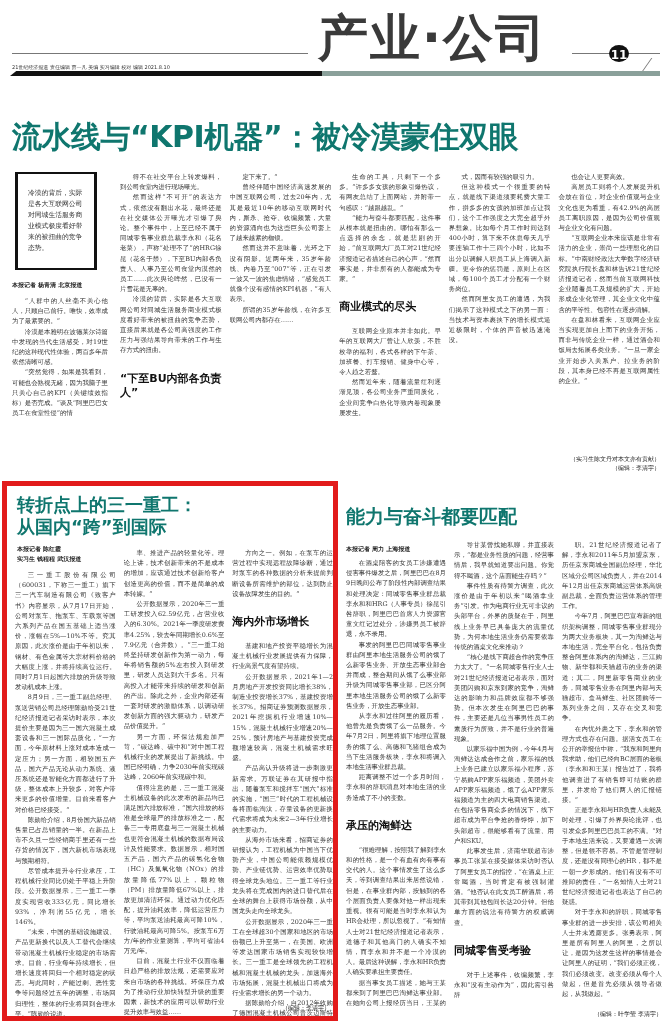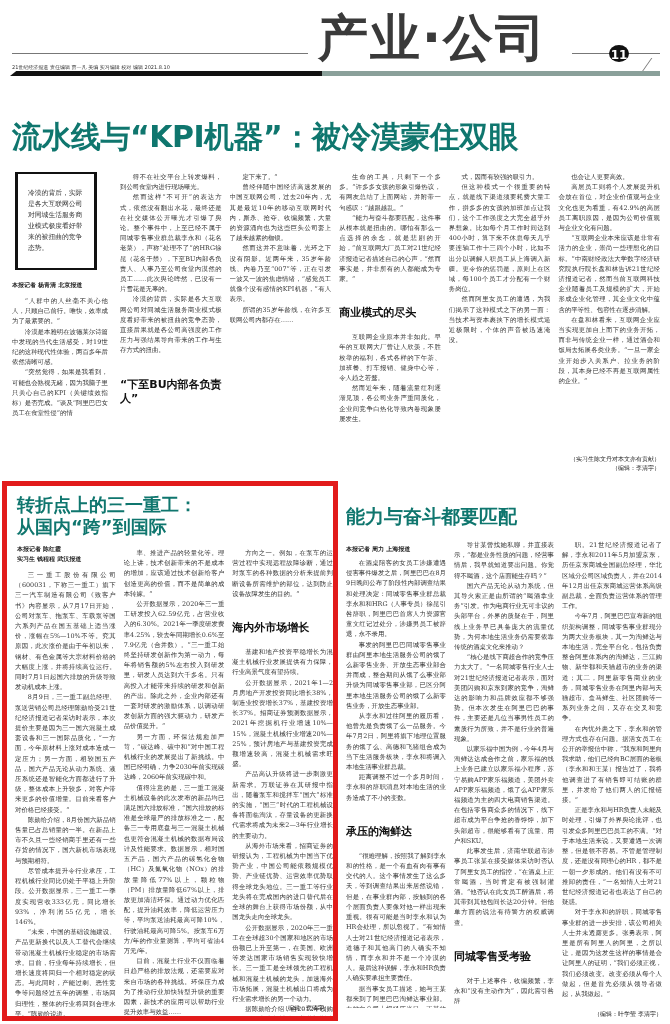--- a/index.html
+++ b/index.html
@@ -16,21 +16,21 @@
   .mh-band-dark { position: absolute; left: 10px; top: 71px; width: 312px; height: 5px; background: #111; clip-path: polygon(2% 0, 100% 0, 100% 100%, 0 100%); }
   .mh-band-light { position: absolute; left: 322px; top: 71px; width: 338px; height: 5px; background: #8aa09a; }
   .mh-notch { position: absolute; left: 645px; top: 58px; width: 18px; height: 18px; border-left: 1px solid #777; transform: skewX(-35deg); }
 
   
   .headline { font-family: "DejaVu Sans", sans-serif; font-weight: bold; color: #0f766e; }
   .byline { font-family: "DejaVu Sans", sans-serif; font-size: 6px; font-weight: bold; color: #222; }
   .cols { position: absolute; display: grid; column-gap: 8px; }
   .col { font-size: 6.4px; line-height: 10.2px; color: #333; text-align: justify; overflow: hidden; }
   .col p { text-indent: 2em; }
-  .subhead { font-family: "DejaVu Sans", sans-serif; font-weight: bold; color: #111; font-size: 11px; line-height: 14px; margin: 22px 0 12px 0; }
+  .subhead { font-family: "DejaVu Sans", sans-serif; font-weight: bold; color: #111; font-size: 11px; line-height: 14px; margin: 16px 0 12px 0; }
   .editor { text-align: right; font-size: 6px; color: #222; }
 
   
   .a1-headline { position: absolute; left: 12px; top: 118px; font-size: 30px; letter-spacing: -0.5px; line-height: 38px; }
   .a1-quote { position: absolute; left: 15px; top: 172px; width: 82px; height: 98px; border-left: 3px solid #111; border-top: 2px solid #111; border-bottom: 2px solid #111; border-right: 3px solid #111; padding: 14px 8px 0 10px; font-size: 6.8px; line-height: 11px; color: #333; }
   .a1-byline { position: absolute; left: 12px; top: 281px; }
   .a1-col0 { position: absolute; left: 12px; top: 296px; width: 96px; height: 175px; }
   .a1-cols { left: 120px; top: 172px; width: 540px; grid-template-columns: repeat(5, 1fr); }
 
   
@@ -156,21 +156,21 @@
       <p>在酒桌陪客的女员工涉嫌遭遇侵害事件爆发之后，阿里巴巴在8月9日晚间公布了阶段性内部调查结果和处理决定：同城零售事业群总裁李永和和HRG（人事专员）徐昆引咎辞职，阿里巴巴首席人力资源官童文红记过处分，涉嫌男员工被辞退，永不录用。</p>
       <p>事发的阿里巴巴同城零售事业群由阿里本地生活服务公司的饿了么新零售业务、开放生态事业部合并而成，整合期间从饿了么事业部升级为同城零售事业部，已区分阿里本地生活服务公司的饿了么新零售业务，开放生态事业部。</p>
       <p>从李永和过往阿里的履历看，他曾先是负责饿了么一品服务。今年7月2日，阿里将旗下地理位置服务的饿了么、高德和飞猪组合成为当下生活服务板块，李永和将调入本地生活事业群总裁。</p>
       <p>距离调整不过一个多月时间，李永和的辞职消息对本地生活的业务造成了不小的变数。</p>
       <div class="subhead">承压的淘鲜达</div>
       <p>“很难理解，按照我了解到李永和的性格，是一个有血有肉有事有交代的人。这个事情发生了这么多天，等到调查结果出来居然说错，但是，在事业群内部，按触到的各个层面负责人要像对他一样出现来重视。很有可能是当时李永和认为HR会处理，所以忽视了。”有知情人士对21世纪经济报道记者表示，道德子和其他高门的人确实不知情，而李永和并不是一个冷漠的人。最后这种误解，李永和HR负责人确实要承担主要责任。</p>
       <p>据当事女员工描述，她与王某都来到了阿里巴巴淘鲜达事业部。在她向公司上报经历当日，王某的直属领</p>
     </div>
     <div class="col" style="height:468px">
       <p>导甘某曾找她私聊，并直接表示，“都是业务性质的问题，经营事情后，我早就知道要出问题。你觉得不喝酒，这个店面能生存吗？”</p>
-      <p>国六产品无论从动力系统，但其导火索正是由所谓的“喝酒拿业务”引发。作为电商行业无可非议的头部平台，外界的质疑在于，阿里线上业务早已具备庞大的流量优势，为何本地生活业务仍需要依靠传统的酒桌文化来推动？</p>
+      <p>事件性质有待警方调查，此次涨价是由于年初以来“喝酒拿业务”引发。作为电商行业无可非议的头部平台，外界的质疑在于，阿里线上业务早已具备庞大的流量优势，为何本地生活业务仍需要依靠传统的酒桌文化来推动？</p>
       <p>“核心是线下商超合作的竞争压力太大了。”一名同城零售行业人士对21世纪经济报道记者表示，面对美团闪购和京东到家的竞争，淘鲜达的影响力和品牌效应都不够强势。但本次发生在阿里巴巴的事件，主要还是几位当事男性员工的素质行为所致，并不是行业的普遍现象。</p>
       <p>以家乐福中国为例，今年4月与淘鲜达达成合作之前，家乐福的线上业务已建立以家乐福小程序，苏宁易购APP家乐福频道，美团外卖APP家乐福频道，饿了么APP家乐福频道为主的四大电商销售渠道。在包括零售商众多的情况下，线下超市成为平台争抢的香饽饽，加下头部超市，很能够看有了流量、用户和SKU。</p>
       <p>此事发生后，济南华联超市涉事员工张某在接受媒体采访时否认了阿里女员工的指控，“在酒桌上正常喝酒，当时肯定有被强制灌酒。”他否认在此女员工醉酒后，将其带到其他包间长达20分钟。但他单方面的说法有待警方的权威调查。</p>
       <div class="subhead">同城零售受考验</div>
       <p>对于上述事件，收编频繁，李永和“没有主动作为”，因此需引咎辞</p>
     </div>
     <div class="col" style="height:468px">
       <p>职。21世纪经济报道记者了解，李永和2011年5月加盟京东，历任京东商城全国副总经理，华北区域分公司区域负责人，并在2014年12月出任京东商城运营体系高级副总裁，全面负责运营体系的管理工作。</p>
       <p>今年7月，阿里巴巴宣布新的组织架构调整，同城零售事业群现分为两大业务板块，其一为淘鲜达与本地生活，完全平台化，包括负责整合阿里体系内的淘鲜达，三江购物、新华都和天猫超市的业务的渠道；其二，阿里新零售商业的业务，同城零售业务在阿里内部与天猫超市、盒马鲜生、社区团购等一系列业务之间，又存在交叉和竞争。</p>
       <p>在内忧外患之下，李永和的管理方式也存在问题。据活女员工在公开的举报信中称，“我东和阿里向我求助，他们已经向BC层面的老板（李永和和王某）报告过了，我将他调查进了有销售即可结账的群里，并发给了他们两人的汇报链接。”</p>

